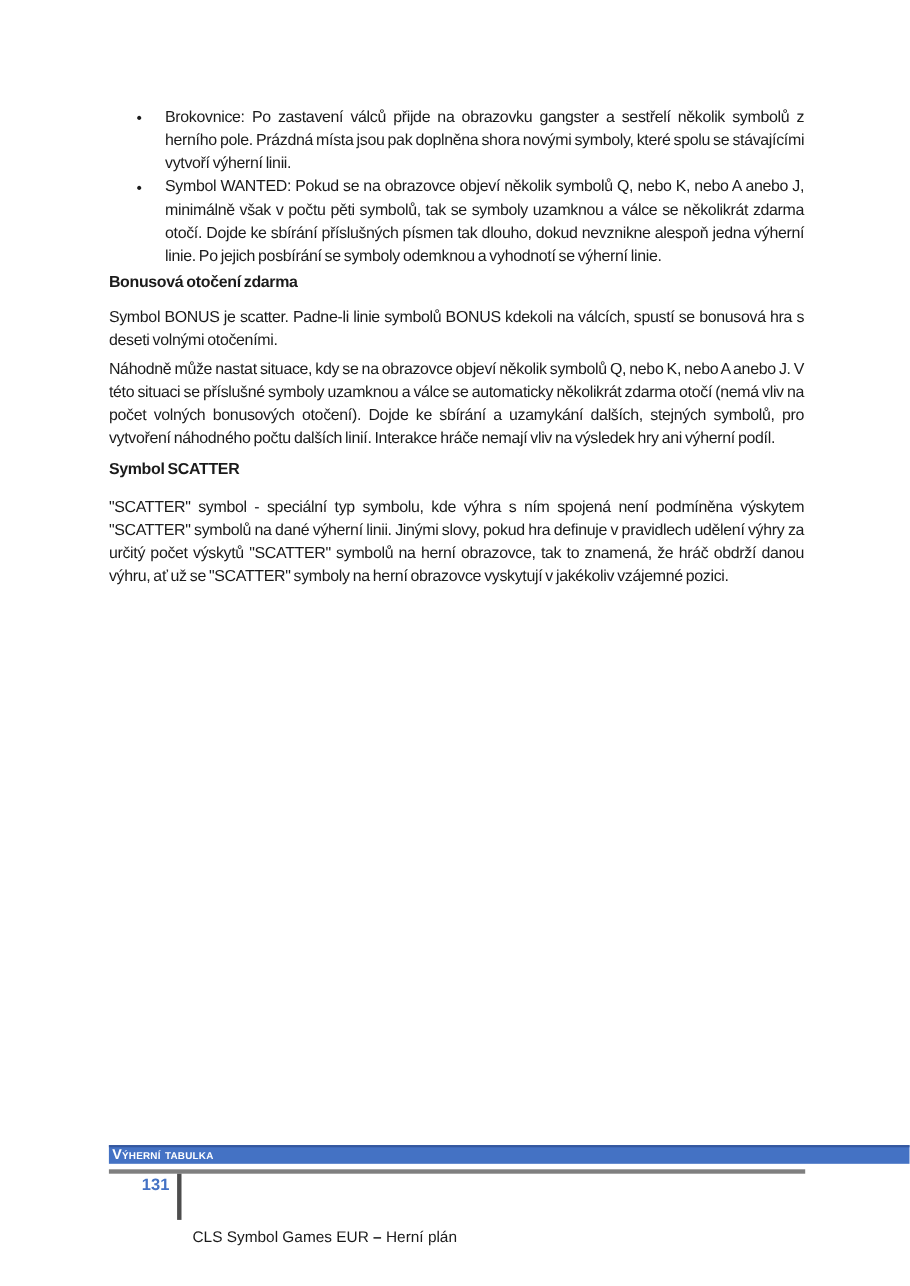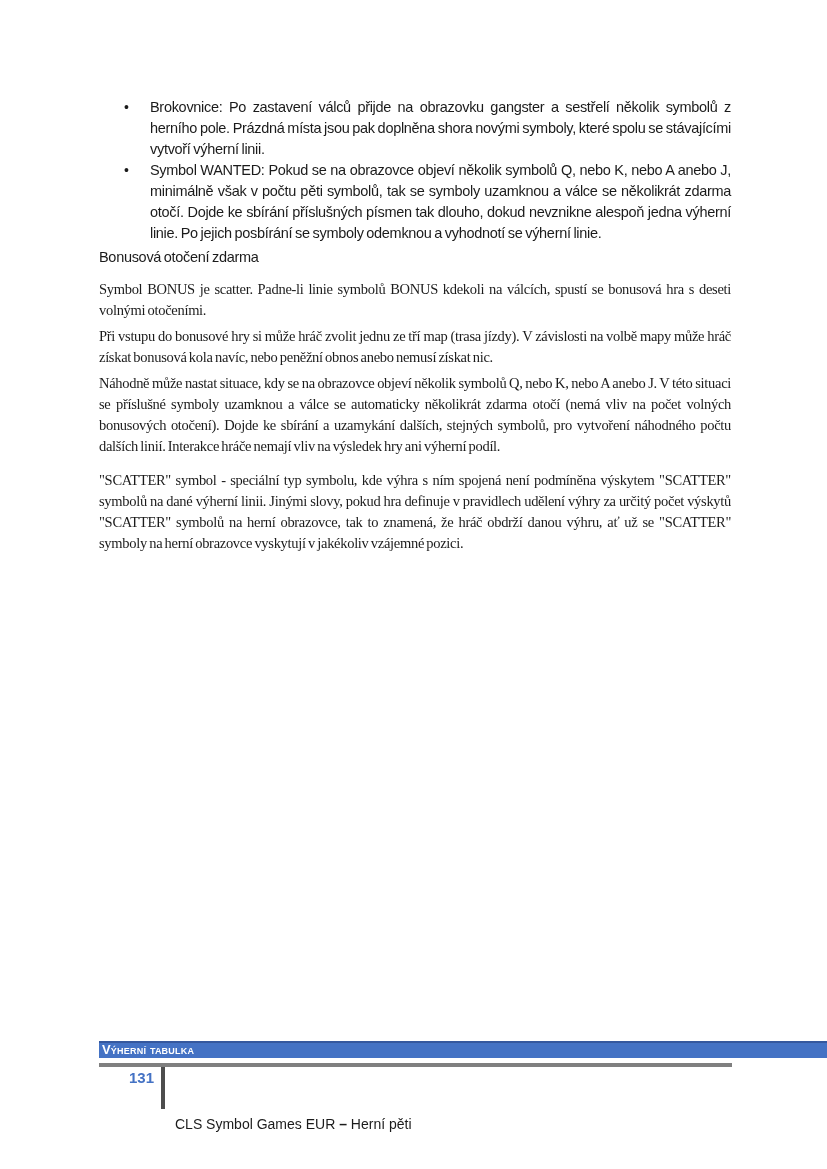--- a/index.html
+++ b/index.html
@@ -43,25 +43,24 @@
   }
   .bullet-marker {
     position: absolute;
     left: 25px;
     top: 0;
     font-size: 14px;
   }
   .para {
     margin: 0;
     text-align: justify;
-    font-family: Liberation Serif, serif;
   }
   .doc-heading {
     font-size: 14.5px;
-    font-weight: normal;
+    font-weight: bold;
     margin: 0;
     line-height: 21px;
   }
   .h-bonus   { margin-top: 3px; }
   .p-bonus-1 { margin-top: 11px; }
   .p-bonus-2 { margin-top: 5px; }
   .p-bonus-3 { margin-top: 5px; }
   .h-scatter { margin-top: 7px; }
   .p-scatter { margin-top: 13px; }
 
@@ -139,36 +138,36 @@
       </li>
       <li class="bullet-item">
         <span class="bullet-marker">•</span>
         <span>Symbol WANTED: Pokud se na obrazovce objeví několik symbolů Q, nebo K, nebo A anebo J, minimálně však v počtu pěti symbolů, tak se symboly uzamknou a válce se několikrát zdarma otočí. Dojde ke sbírání příslušných písmen tak dlouho, dokud nevznikne alespoň jedna výherní linie. Po jejich posbírání se symboly odemknou a vyhodnotí se výherní linie.</span>
       </li>
     </ul>
 
     <h2 class="doc-heading h-bonus">Bonusová otočení zdarma</h2>
 
     <p class="para p-bonus-1">Symbol BONUS je scatter. Padne-li linie symbolů BONUS kdekoli na válcích, spustí se bonusová hra s deseti volnými otočeními.</p>
-    <p class="para p-bonus-2">Při vstupu do bonusové hry si může hráč zvolit jednu ze tří map (trasa jízdy). V závislosti na volbě mapy může hráč získat bonusová kola navíc, nebo peněžní obnos anebo nemusí získat nic.</p>
     <p class="para p-bonus-3">Náhodně může nastat situace, kdy se na obrazovce objeví několik symbolů Q, nebo K, nebo A anebo J. V této situaci se příslušné symboly uzamknou a válce se automaticky několikrát zdarma otočí (nemá vliv na počet volných bonusových otočení). Dojde ke sbírání a uzamykání dalších, stejných symbolů, pro vytvoření náhodného počtu dalších linií. Interakce hráče nemají vliv na výsledek hry ani výherní podíl.</p>
 
+    <h2 class="doc-heading h-scatter">Symbol SCATTER</h2>
 
     <p class="para p-scatter">"SCATTER" symbol - speciální typ symbolu, kde výhra s ním spojená není podmíněna výskytem "SCATTER" symbolů na dané výherní linii. Jinými slovy, pokud hra definuje v pravidlech udělení výhry za určitý počet výskytů "SCATTER" symbolů na herní obrazovce, tak to znamená, že hráč obdrží danou výhru, ať už se "SCATTER" symboly na herní obrazovce vyskytují v jakékoliv vzájemné pozici.</p>
 
   </main>
 
   <div class="section-bar">
     <span class="section-bar-label">Výherní tabulka</span>
   </div>
 
   <div class="footer-rule"></div>
 
   <footer class="footer">
     <span class="page-number">131</span>
     <span class="footer-vrule"></span>
     <div class="footer-text">
-      <div><span>CLS Symbol Games EUR </span><span class="footer-title-dash">–</span><span> Herní pěti</span></div>
+      <div><span>CLS Symbol Games EUR </span><span class="footer-title-dash">–</span><span> Herní plán</span></div>
       
     </div>
   </footer>
 
 </div>
 
 </body></html>

